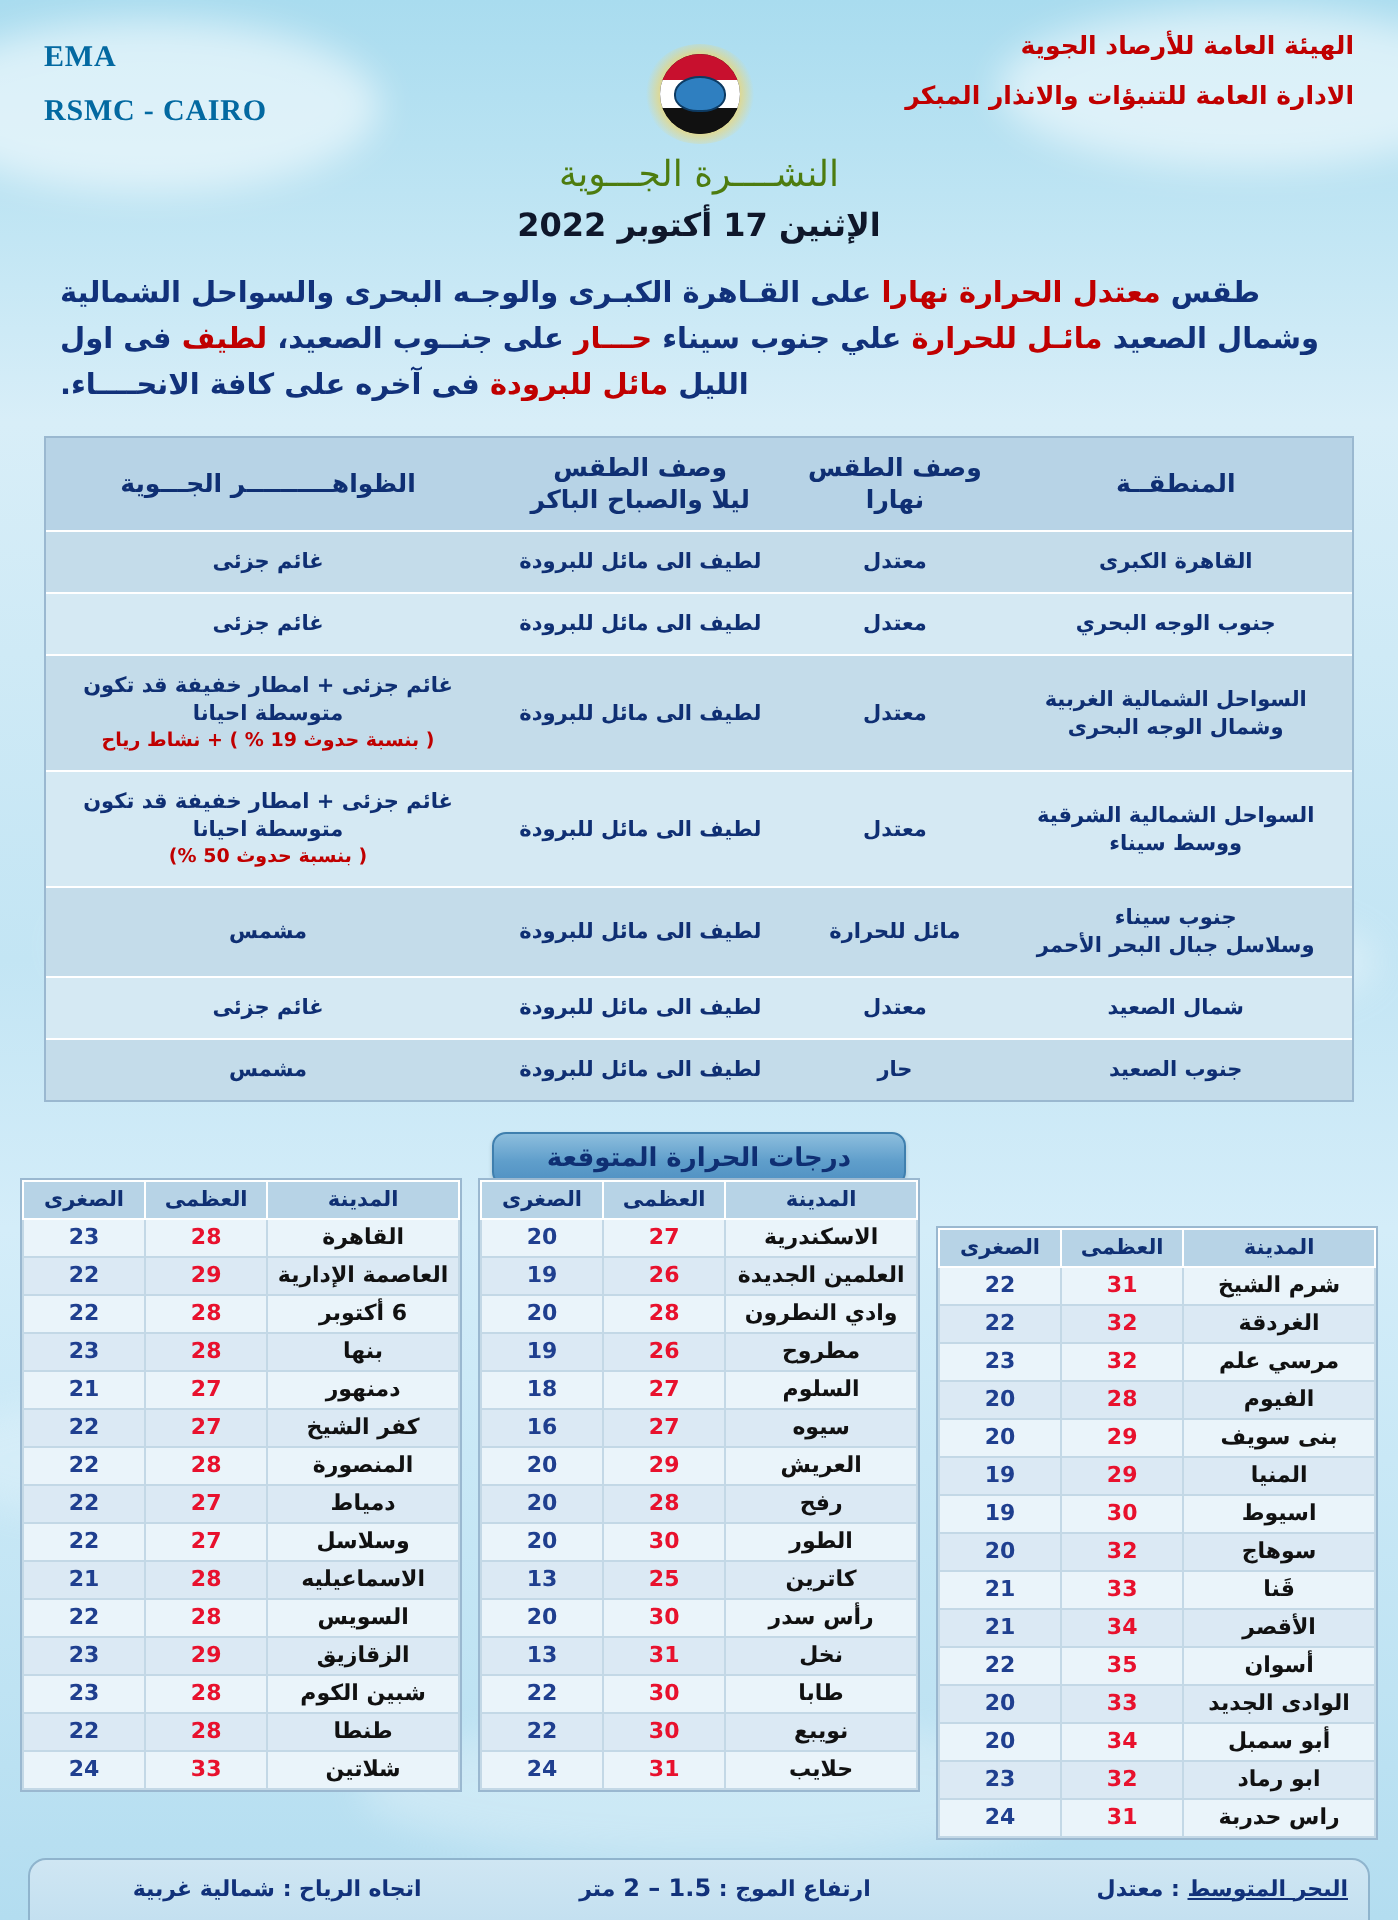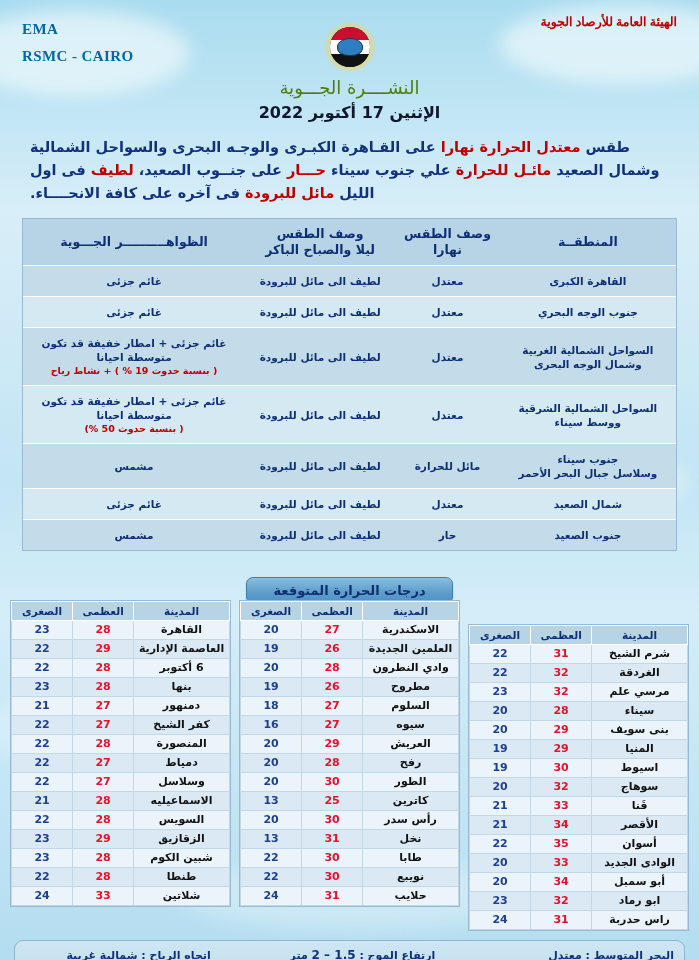--- a/index.html
+++ b/index.html
@@ -42,21 +42,21 @@
 
   
   .header {
     position: relative;
     height: 78px;
     padding: 10px 22px 0 22px;
     display: flex;
     justify-content: space-between;
     align-items: flex-start;
   }
-  .hdr-right { text-align: right; font-family: Liberation Serif, serif; }
+  .hdr-right { text-align: right; }
   .hdr-right div {
     color: #c00000;
     font-weight: bold;
     font-size: 12.5px;
     line-height: 25px;
     white-space: nowrap;
   }
   .hdr-left { text-align: left; padding-top: 6px; }
   .hdr-left div {
     color: #0369a1;
@@ -167,21 +167,21 @@
   table.main tr:last-child td { border-bottom: none; }
   .col-region  { width: 27%; }
   .col-day     { width: 16%; }
   .col-night   { width: 23%; }
   .col-phen    { width: 34%; }
   td.region { color: #0f2f73; }
   .phen-red { color: #c00000; font-size: 9.5px; display: block; line-height: 13px; }
   .phen-main { display: block; }
 
   
-  .badge-row { text-align: center; margin-top: 26px; }
+  .badge-row { text-align: center; margin-top: 15px; }
   .badge {
     display: inline-block;
     background: linear-gradient(180deg,#8dbedd 0%, #5f9ecb 55%, #4f90c2 100%);
     border: 1px solid #3f7fae;
     border-radius: 7px;
     color: #0f2f73;
     font-size: 13px;
     font-weight: bold;
     padding: 5px 26px;
     box-shadow: 0 1px 2px rgba(0,0,0,.18);
@@ -262,20 +262,21 @@
 <div class="cloud c3"></div>
 <div class="cloud c4"></div>
 <div class="cloud c5"></div>
 <div class="cloud c6"></div>
 
 <div class="page">
 
   <div class="header">
     <div class="hdr-right">
       <div>الهيئة العامة للأرصاد الجوية</div>
+      <div>الادارة العامة للتنبؤات والانذار المبكر</div>
     </div>
 
     <div class="logo">
       <div class="rays"></div>
       <div class="ring">
         <div class="flagtop"></div>
         <div class="flagmid"></div>
         <div class="flagbot"></div>
         <div class="globe"></div>
       </div>
@@ -411,21 +412,21 @@
               <td class="city">الغردقة</td>
               <td class="tmax">32</td>
               <td class="tmin">22</td>
             </tr>
             <tr>
               <td class="city">مرسي علم</td>
               <td class="tmax">32</td>
               <td class="tmin">23</td>
             </tr>
             <tr>
-              <td class="city">سيناء</td>
+              <td class="city">الفيوم</td>
               <td class="tmax">28</td>
               <td class="tmin">20</td>
             </tr>
             <tr>
               <td class="city">بنى سويف</td>
               <td class="tmax">29</td>
               <td class="tmin">20</td>
             </tr>
             <tr>
               <td class="city">المنيا</td>

